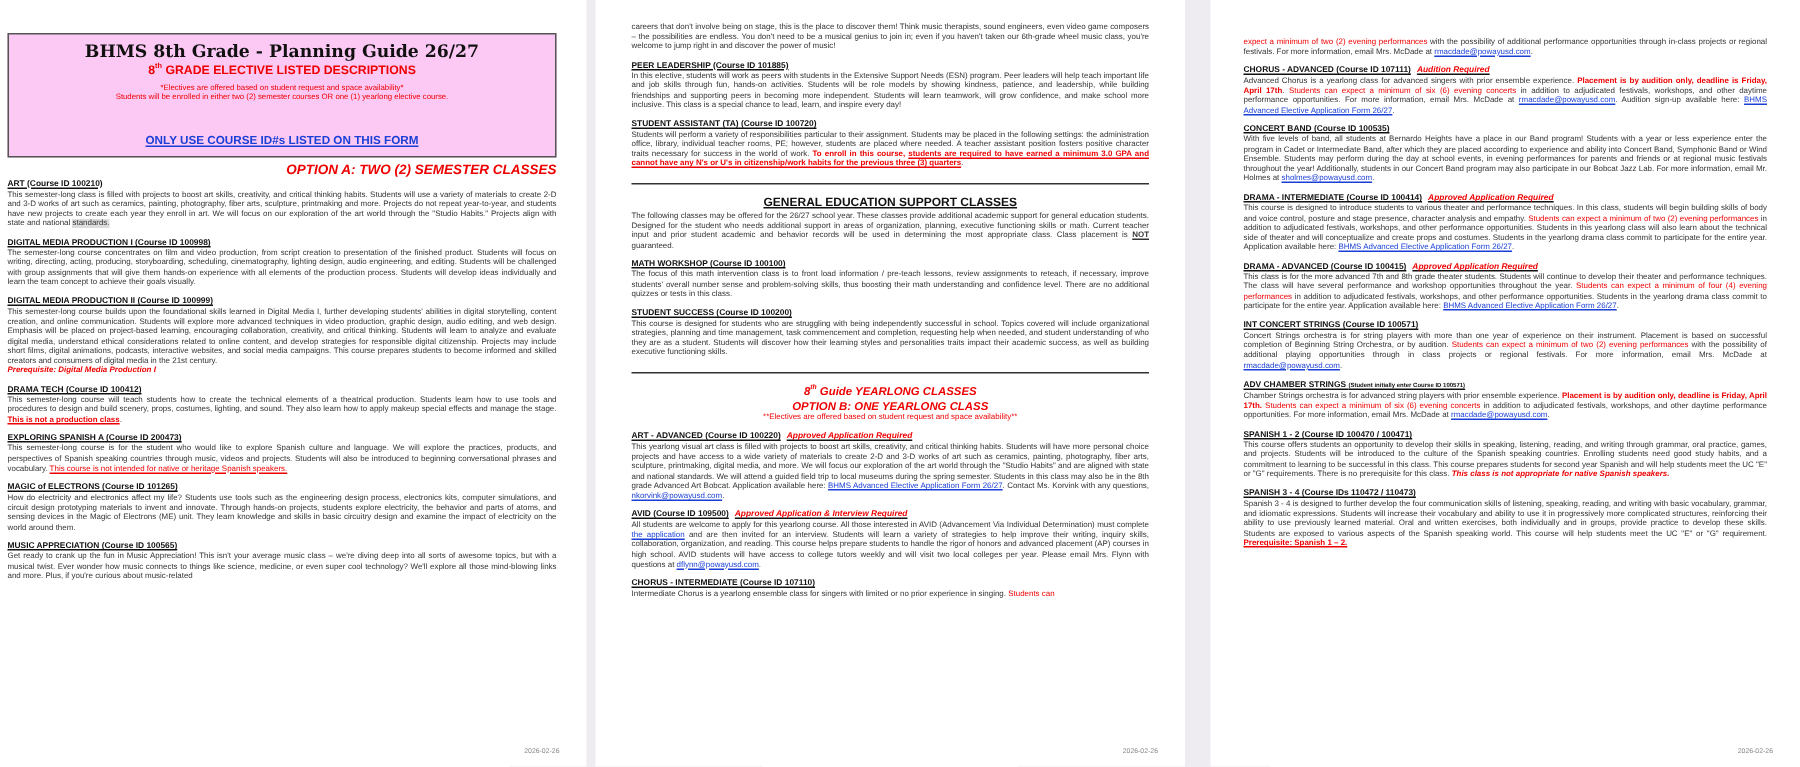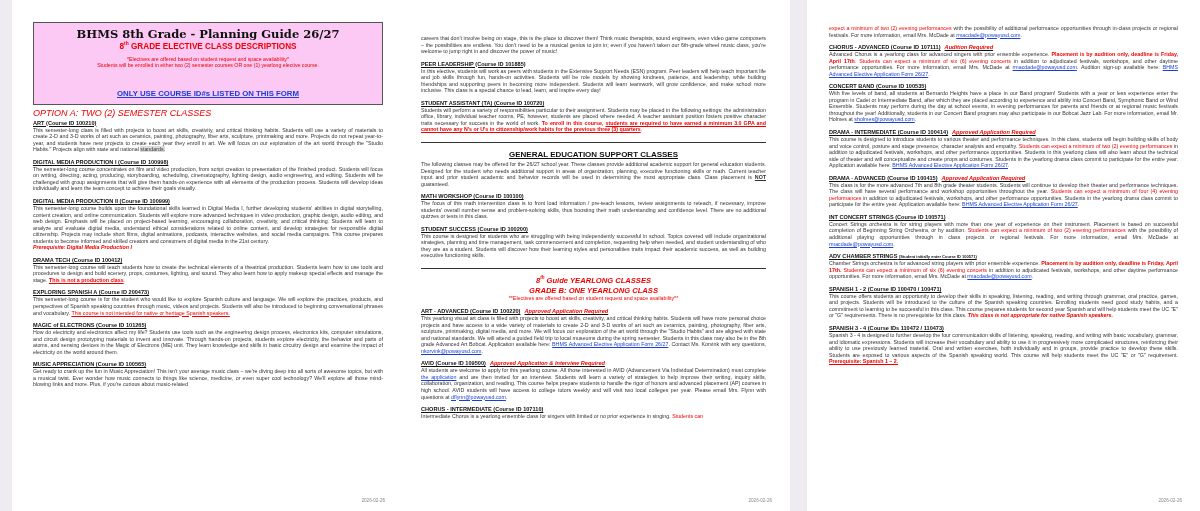--- a/index.html
+++ b/index.html
@@ -1,52 +1,52 @@
 <!DOCTYPE html>
 <html><head>
 <meta charset="utf-8">
 <style>
   html,body{margin:0;padding:0;}
   body{width:1200px;height:511px;overflow:hidden;background:#eeebf1;font-family:"Liberation Sans",sans-serif;position:relative;}
   .page{position:absolute;top:0;height:511px;background:#fff;box-sizing:border-box;overflow:hidden;}
-  #p1{left:12px;width:391px;padding:22px 20px 0 21px;}
-  #p2{left:397px;width:393px;padding:35px 24px 0 24px;}
+  #p1{left:0;width:391px;padding:22px 20px 0 5px;}
+  #p2{left:397px;width:393px;padding:15px 24px 0 24px;}
   #p3{left:807px;width:393px;padding:25px 22px 0 22px;}
   .body{font-size:5.3px;line-height:6.55px;color:#333;text-align:justify;}
   .h{font-weight:bold;text-decoration:underline;color:#111;font-size:5.6px;line-height:7px;margin-top:6px;}
   .h:first-child{margin-top:0;}
   .tag{color:#e00;font-style:italic;font-weight:bold;text-decoration:none;margin-left:4px;}
   .red{color:#e00;}
   .redb{color:#e00;font-weight:bold;}
   .redbu{color:#e00;font-weight:bold;text-decoration:underline;}
   .redbi{color:#e00;font-weight:bold;font-style:italic;}
   .redu{color:#e00;text-decoration:underline;}
   .lnk{color:#1a3fd6;text-decoration:underline;}
   .hl{background:#ddd;}
   .footer{position:absolute;bottom:8px;right:18px;font-size:4.6px;color:#888;}
   .titlebox{border:1.5px solid #555;background:#fcc8f4;text-align:center;padding:4px 0 6px;margin:0 0 3px 0;}
   .t1{font-family:"DejaVu Serif",serif;font-weight:bold;font-size:11.5px;line-height:14px;color:#111;}
   .t2{font-weight:bold;color:#e00;font-size:8.2px;line-height:11px;}
   .t3{color:#e00;font-size:5.2px;line-height:6.3px;margin-top:4px;}
   .t4{color:#1a3fd6;font-weight:bold;text-decoration:underline;font-size:7.8px;margin-top:20px;}
-  .opthead{color:#e00;font-weight:normal;font-style:italic;text-align:left;font-size:9px;line-height:11px;margin:2px 0 1px;}
+  .opthead{color:#e00;font-weight:bold;font-style:italic;text-align:right;font-size:9px;line-height:11px;margin:2px 0 1px;}
   .rule{border-top:1px solid #333;margin:9px 0 7px;}
   .genhead{text-align:center;font-weight:bold;font-size:8px;color:#111;text-decoration:underline;line-height:10px;margin-bottom:1px;}
   .yrhead{text-align:center;color:#e00;font-weight:bold;font-style:italic;font-size:7.6px;line-height:9.5px;}
   .yrsub{text-align:center;color:#e00;font-size:5.3px;line-height:7px;margin-bottom:6px;}
   sup{font-size:60%;line-height:0;}
   .small{font-size:4px;}
 </style>
 </head>
 <body>
 
 <div class="page" id="p1">
   <div class="titlebox">
     <div class="t1">BHMS 8th Grade - Planning Guide 26/27</div>
-    <div class="t2"><span>8</span><sup>th</sup><span> GRADE ELECTIVE CLASS DESCRIPTIONS</span></div>
+    <div class="t2"><span>8</span><sup>th</sup><span> GRADE ELECTIVE LISTED DESCRIPTIONS</span></div>
     <div class="t3">
         <div>*Electives are offered based on student request and space availability*</div>
         <div>Students will be enrolled in either two (2) semester courses OR one (1) yearlong elective course.</div>
       </div>
     <div class="t4">ONLY USE COURSE ID#s LISTED ON THIS FORM</div>
   </div>
   <div class="opthead">OPTION A: TWO (2) SEMESTER CLASSES</div>
   <div class="body">
     <div class="h">ART (Course ID 100210)</div>
     <div><span>This semester-long class is filled with projects to boost art skills, creativity, and critical thinking habits. Students will use a variety of materials to create 2-D and 3-D works of art such as ceramics, painting, photography, fiber arts, sculpture, printmaking and more. Projects do not repeat year-to-year, and students have new projects to create each year they enroll in art. We will focus on our exploration of the art world through the "Studio Habits." Projects align with state and national </span><span class="hl">standards.</span></div>
@@ -88,21 +88,21 @@
     <div><span>The following classes may be offered for the 26/27 school year.  These classes provide additional academic support for general education students.  Designed for the student who needs additional support in areas of organization, planning, executive functioning skills or math. Current teacher input and prior student academic and behavior records will be used in determining the most appropriate class.  Class placement is </span><b><u>NOT</u></b><span> guaranteed.</span></div>
 
     <div class="h">MATH WORKSHOP (Course ID 100100)</div>
     <div>The focus of this math intervention class is to front load information / pre-teach lessons, review assignments to reteach, if necessary, improve students' overall number sense and problem-solving skills, thus boosting their math understanding and confidence level. There are no additional quizzes or tests in this class.</div>
 
     <div class="h">STUDENT SUCCESS (Course ID 100200)</div>
     <div>This course is designed for students who are struggling with being independently successful in school. Topics covered will include organizational strategies, planning and time management, task commencement and completion, requesting help when needed, and student understanding of who they are as a student. Students will discover how their learning styles and personalities traits impact their academic success, as well as building executive functioning skills.</div>
 
     <div class="rule"></div>
     <div class="yrhead"><span>8</span><sup>th</sup><span> Guide YEARLONG CLASSES</span></div>
-    <div class="yrhead">GRADE B: ONE YEARLONG CLASS</div>
+    <div class="yrhead">OPTION B: ONE YEARLONG CLASS</div>
     <div class="yrsub">**Electives are offered based on student request and space availability**</div>
 
     <div class="h"><span>ART - ADVANCED (Course ID 100220)</span><span class="tag">Approved Application Required</span></div>
     <div><span>This yearlong visual art class is filled with projects to boost art skills, creativity, and critical thinking habits. Students will have more personal choice projects and have access to a wide variety of materials to create 2-D and 3-D works of art such as ceramics, painting, photography, fiber arts, sculpture, printmaking, digital media, and more. We will focus our exploration of the art world through the "Studio Habits" and are aligned with state and national standards. We will attend a guided field trip to local museums during the spring semester. Students in this class may also be in the 8th grade Advanced Art Bobcat. Application available here: </span><span class="lnk">BHMS Advanced Elective Application Form 26/27</span><span>.  Contact Ms. Korvink with any questions, </span><span class="lnk">nkorvink@powayusd.com</span>.</div>
 
     <div class="h"><span>AVID (Course ID 109500)</span><span class="tag">Approved Application &amp; Interview Required</span></div>
     <div><span>All students are welcome to apply for this yearlong course. All those interested in AVID (Advancement Via Individual Determination) must complete </span><span class="lnk">the application</span><span> and are then invited for an interview. Students will learn a variety of strategies to help improve their writing, inquiry skills, collaboration, organization, and reading. This course helps prepare students to handle the rigor of honors and advanced placement (AP) courses in high school. AVID students will have access to college tutors weekly and will visit two local colleges per year. Please email Mrs. Flynn with questions at </span><span class="lnk">dflynn@powayusd.com</span>.</div>
 
     <div class="h">CHORUS - INTERMEDIATE (Course ID 107110)</div>
     <div><span>Intermediate Chorus is a yearlong ensemble class for singers with limited or no prior experience in singing. </span><span class="red">Students can</span></div>

